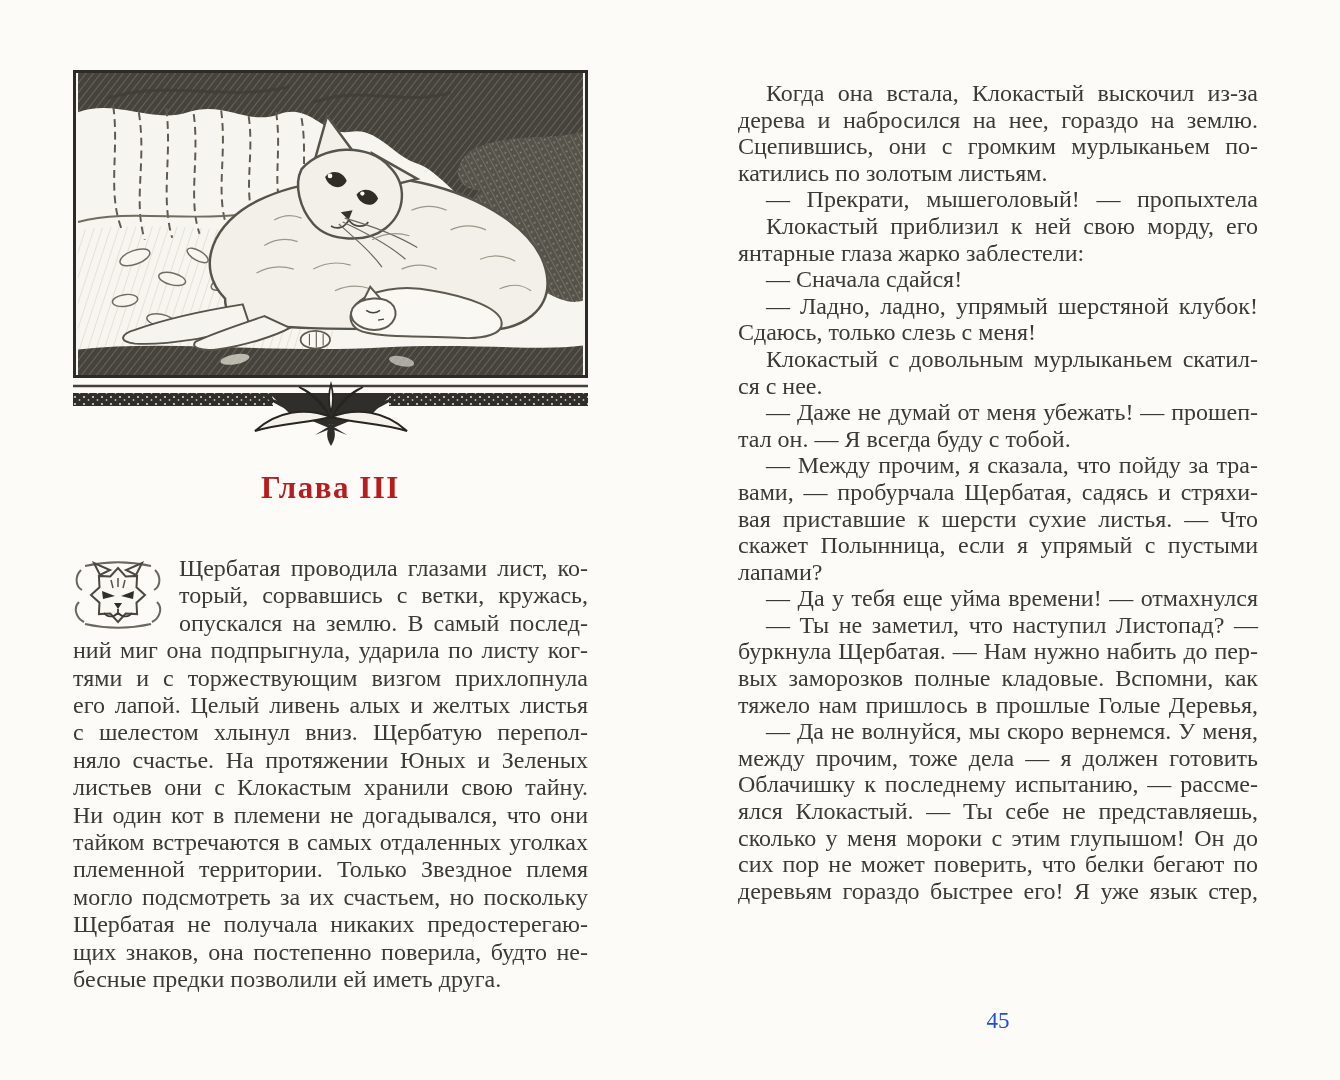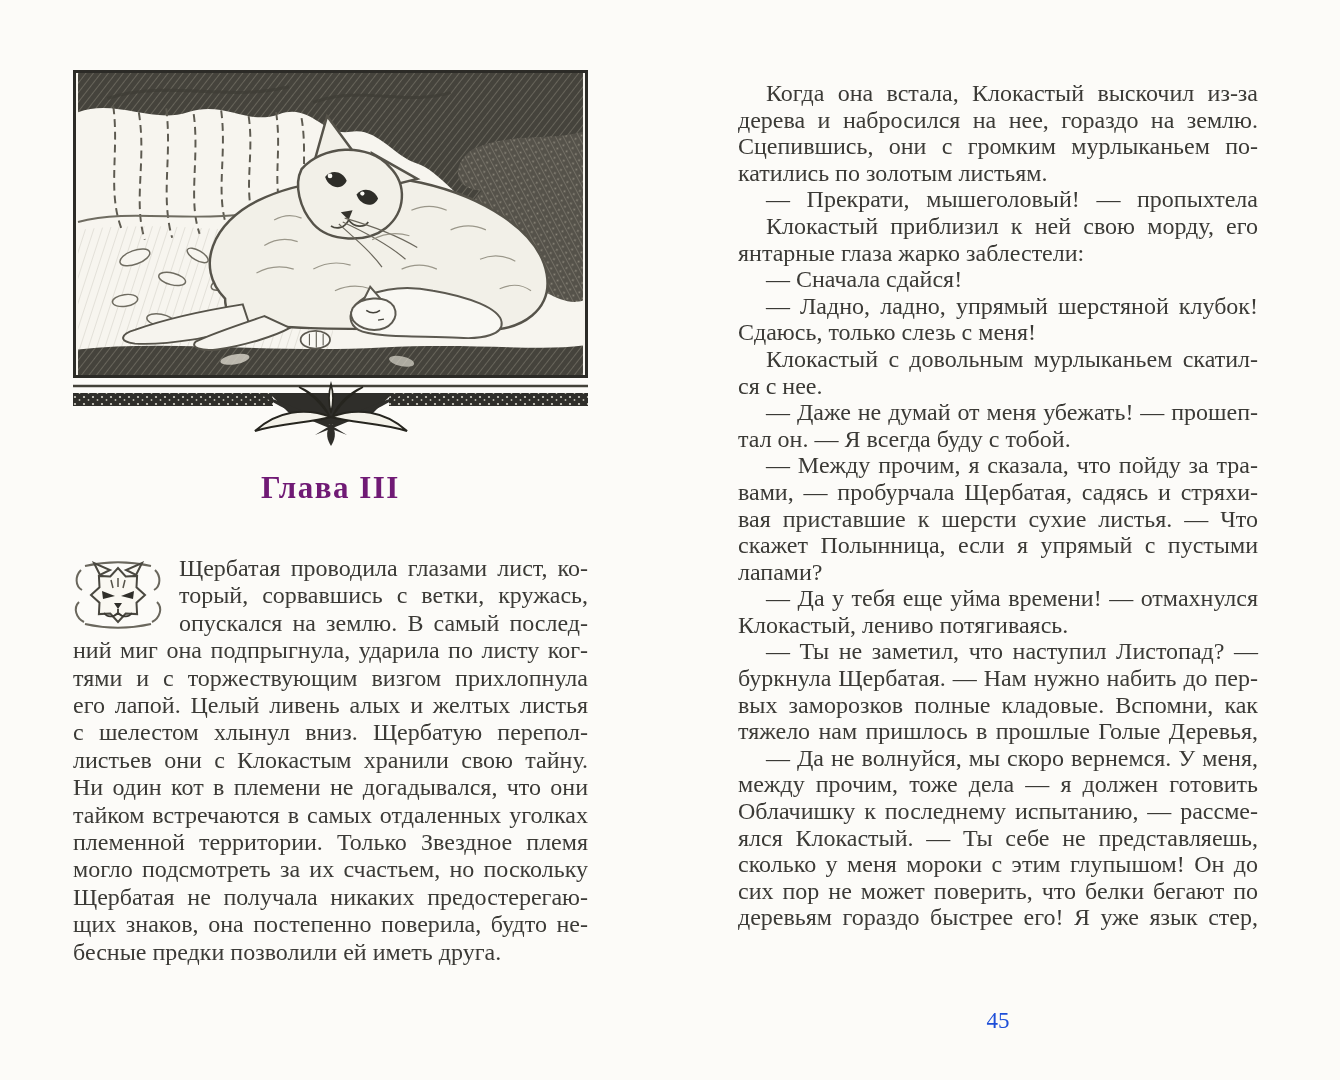--- a/index.html
+++ b/index.html
@@ -8,21 +8,21 @@
     position:relative;width:1340px;height:1080px;background:#fcfbf8;
     font-family:"Liberation Serif",serif;color:#3b3a36;overflow:hidden;
   }
   .page-left{position:absolute;left:73px;top:70px;width:515px;}
   .page-right{position:absolute;left:738px;top:80px;width:520px;font-size:24px;line-height:26.6px;}
   figure{margin:0;padding:0;}
   .illus{display:block;width:515px;height:308px;border:3px solid #2c2b27;box-sizing:border-box;background:#f7f5ef;}
   .divider{display:block;width:515px;height:66px;margin-top:3px;}
   .chapter-heading{
     margin:24px 0 16px 0;height:34px;line-height:34px;text-align:center;
-    font-size:31px;font-weight:bold;letter-spacing:1.5px;color:#701a75;
+    font-size:31px;font-weight:bold;letter-spacing:1.5px;color:#b91c1c;
   }
   .left-body{margin-top:50px;font-size:24px;line-height:27.4px;}
   .catface{float:left;width:90px;height:74px;margin:3px 16px 3px 0;}
   .catface svg{display:block;width:90px;height:74px;}
   .para{margin:0;padding:0;}
   .line{text-align:justify;text-align-last:justify;}
   .line.last{text-align-last:left;}
   .line.first{padding-left:28px;}
   .pagenum{position:absolute;top:1008px;width:120px;text-align:center;font-size:23px;color:#1d4ed8;}
   #pn-left{left:270px;}
@@ -177,20 +177,21 @@
         </svg>
       </span>
       <div class="para">
           <div class="line">Щербатая проводила глазами лист, ко-</div>
           <div class="line">торый, сорвавшись с ветки, кружась,</div>
           <div class="line">опускался на землю. В самый послед-</div>
           <div class="line">ний миг она подпрыгнула, ударила по листу ког-</div>
           <div class="line">тями и с торжествующим визгом прихлопнула</div>
           <div class="line">его лапой. Целый ливень алых и желтых листья</div>
           <div class="line">с шелестом хлынул вниз. Щербатую перепол-</div>
+          <div class="line">няло счастье. На протяжении Юных и Зеленых</div>
           <div class="line">листьев они с Клокастым хранили свою тайну.</div>
           <div class="line">Ни один кот в племени не догадывался, что они</div>
           <div class="line">тайком встречаются в самых отдаленных уголках</div>
           <div class="line">племенной территории. Только Звездное племя</div>
           <div class="line">могло подсмотреть за их счастьем, но поскольку</div>
           <div class="line">Щербатая не получала никаких предостерегаю-</div>
           <div class="line">щих знаков, она постепенно поверила, будто не-</div>
           <div class="line last">бесные предки позволили ей иметь друга.</div>
         </div>
     </div>
@@ -230,21 +231,20 @@
         </div>
         <div class="para">
           <div class="line first">— Между прочим, я сказала, что пойду за тра-</div>
           <div class="line">вами, — пробурчала Щербатая, садясь и стряхи-</div>
           <div class="line">вая приставшие к шерсти сухие листья. — Что</div>
           <div class="line">скажет Полынница, если я упрямый с пустыми</div>
           <div class="line last">лапами?</div>
         </div>
         <div class="para">
           <div class="line first">— Да у тебя еще уйма времени! — отмахнулся</div>
-          <div class="line last">Клокастый, лениво потягиваясь.</div>
         </div>
         <div class="para">
           <div class="line first">— Ты не заметил, что наступил Листопад? —</div>
           <div class="line">буркнула Щербатая. — Нам нужно набить до пер-</div>
           <div class="line">вых заморозков полные кладовые. Вспомни, как</div>
           <div class="line">тяжело нам пришлось в прошлые Голые Деревья,</div>
         </div>
         <div class="para">
           <div class="line first">— Да не волнуйся, мы скоро вернемся. У меня,</div>
           <div class="line">между прочим, тоже дела — я должен готовить</div>

